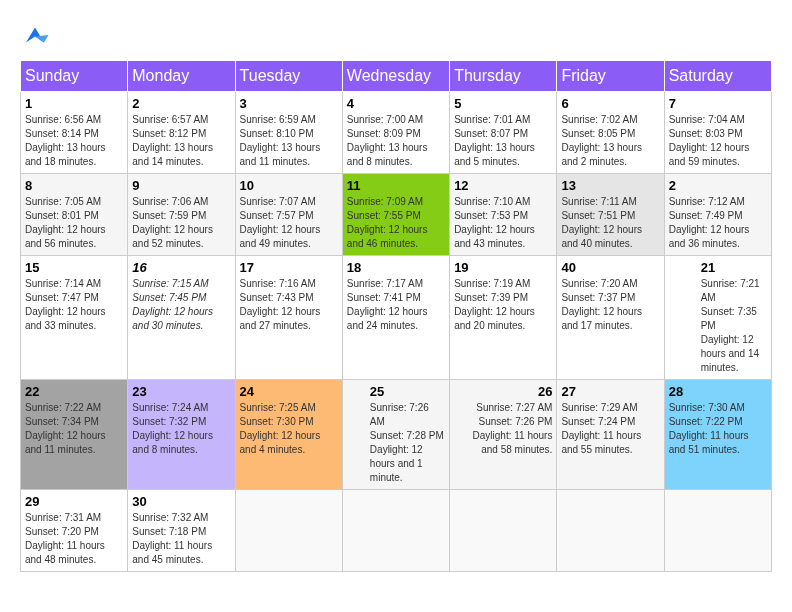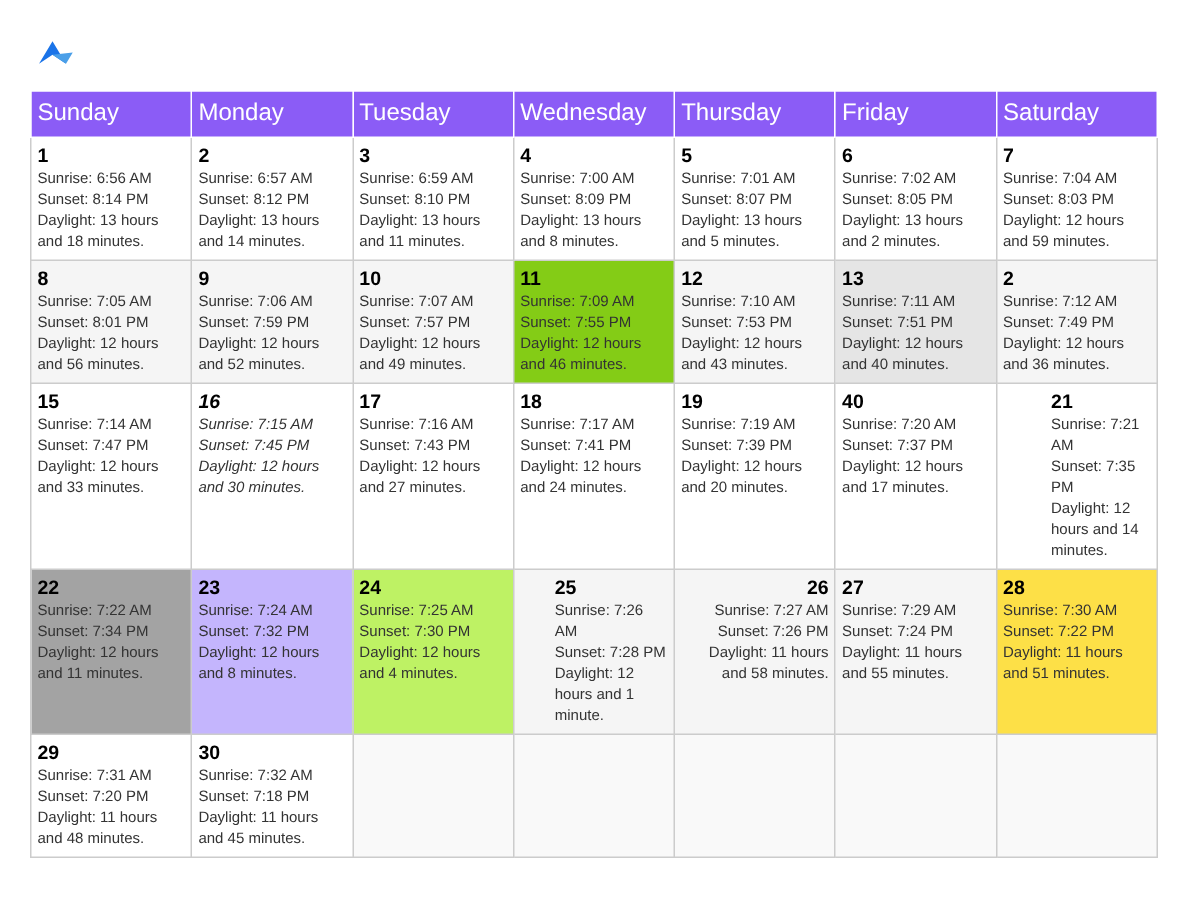--- a/index.html
+++ b/index.html
@@ -201,37 +201,37 @@
       </tr>
       <tr>
         <td style="background: #a3a3a3;">
           <span class="day-num">22</span>
           <div class="day-info">Sunrise: 7:22 AM<br>Sunset: 7:34 PM<br>Daylight: 12 hours and 11 minutes.</div>
         </td>
         <td style="background: #c4b5fd;">
           <span class="day-num">23</span>
           <div class="day-info">Sunrise: 7:24 AM<br>Sunset: 7:32 PM<br>Daylight: 12 hours and 8 minutes.</div>
         </td>
-        <td style="background: #bef264;">
+        <td style="background: #fdba74;">
           <span class="day-num">24</span>
           <div class="day-info">Sunrise: 7:25 AM<br>Sunset: 7:30 PM<br>Daylight: 12 hours and 4 minutes.</div>
         </td>
         <td style="background: rgb(245, 245, 245); padding-left: 27px;">
           <span class="day-num">25</span>
           <div class="day-info">Sunrise: 7:26 AM<br>Sunset: 7:28 PM<br>Daylight: 12 hours and 1 minute.</div>
         </td>
         <td style="background: rgb(245, 245, 245); text-align: right;">
           <span class="day-num">26</span>
           <div class="day-info">Sunrise: 7:27 AM<br>Sunset: 7:26 PM<br>Daylight: 11 hours and 58 minutes.</div>
         </td>
         <td style="background: rgb(245, 245, 245);">
           <span class="day-num">27</span>
           <div class="day-info">Sunrise: 7:29 AM<br>Sunset: 7:24 PM<br>Daylight: 11 hours and 55 minutes.</div>
         </td>
-        <td style="background: #fde047;">
+        <td style="background: #7dd3fc;">
           <span class="day-num">28</span>
           <div class="day-info">Sunrise: 7:30 AM<br>Sunset: 7:22 PM<br>Daylight: 11 hours and 51 minutes.</div>
         </td>
       </tr>
       <tr>
         <td style="background: rgb(255, 255, 255);">
           <span class="day-num">29</span>
           <div class="day-info">Sunrise: 7:31 AM<br>Sunset: 7:20 PM<br>Daylight: 11 hours and 48 minutes.</div>
         </td>
         <td style="background: rgb(255, 255, 255);">

